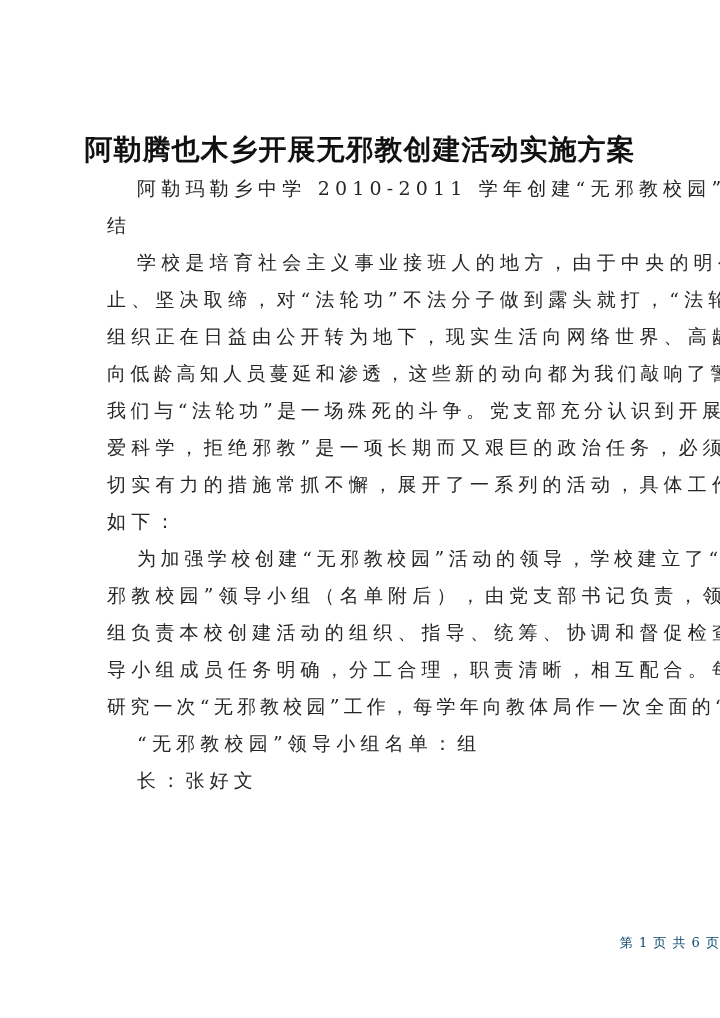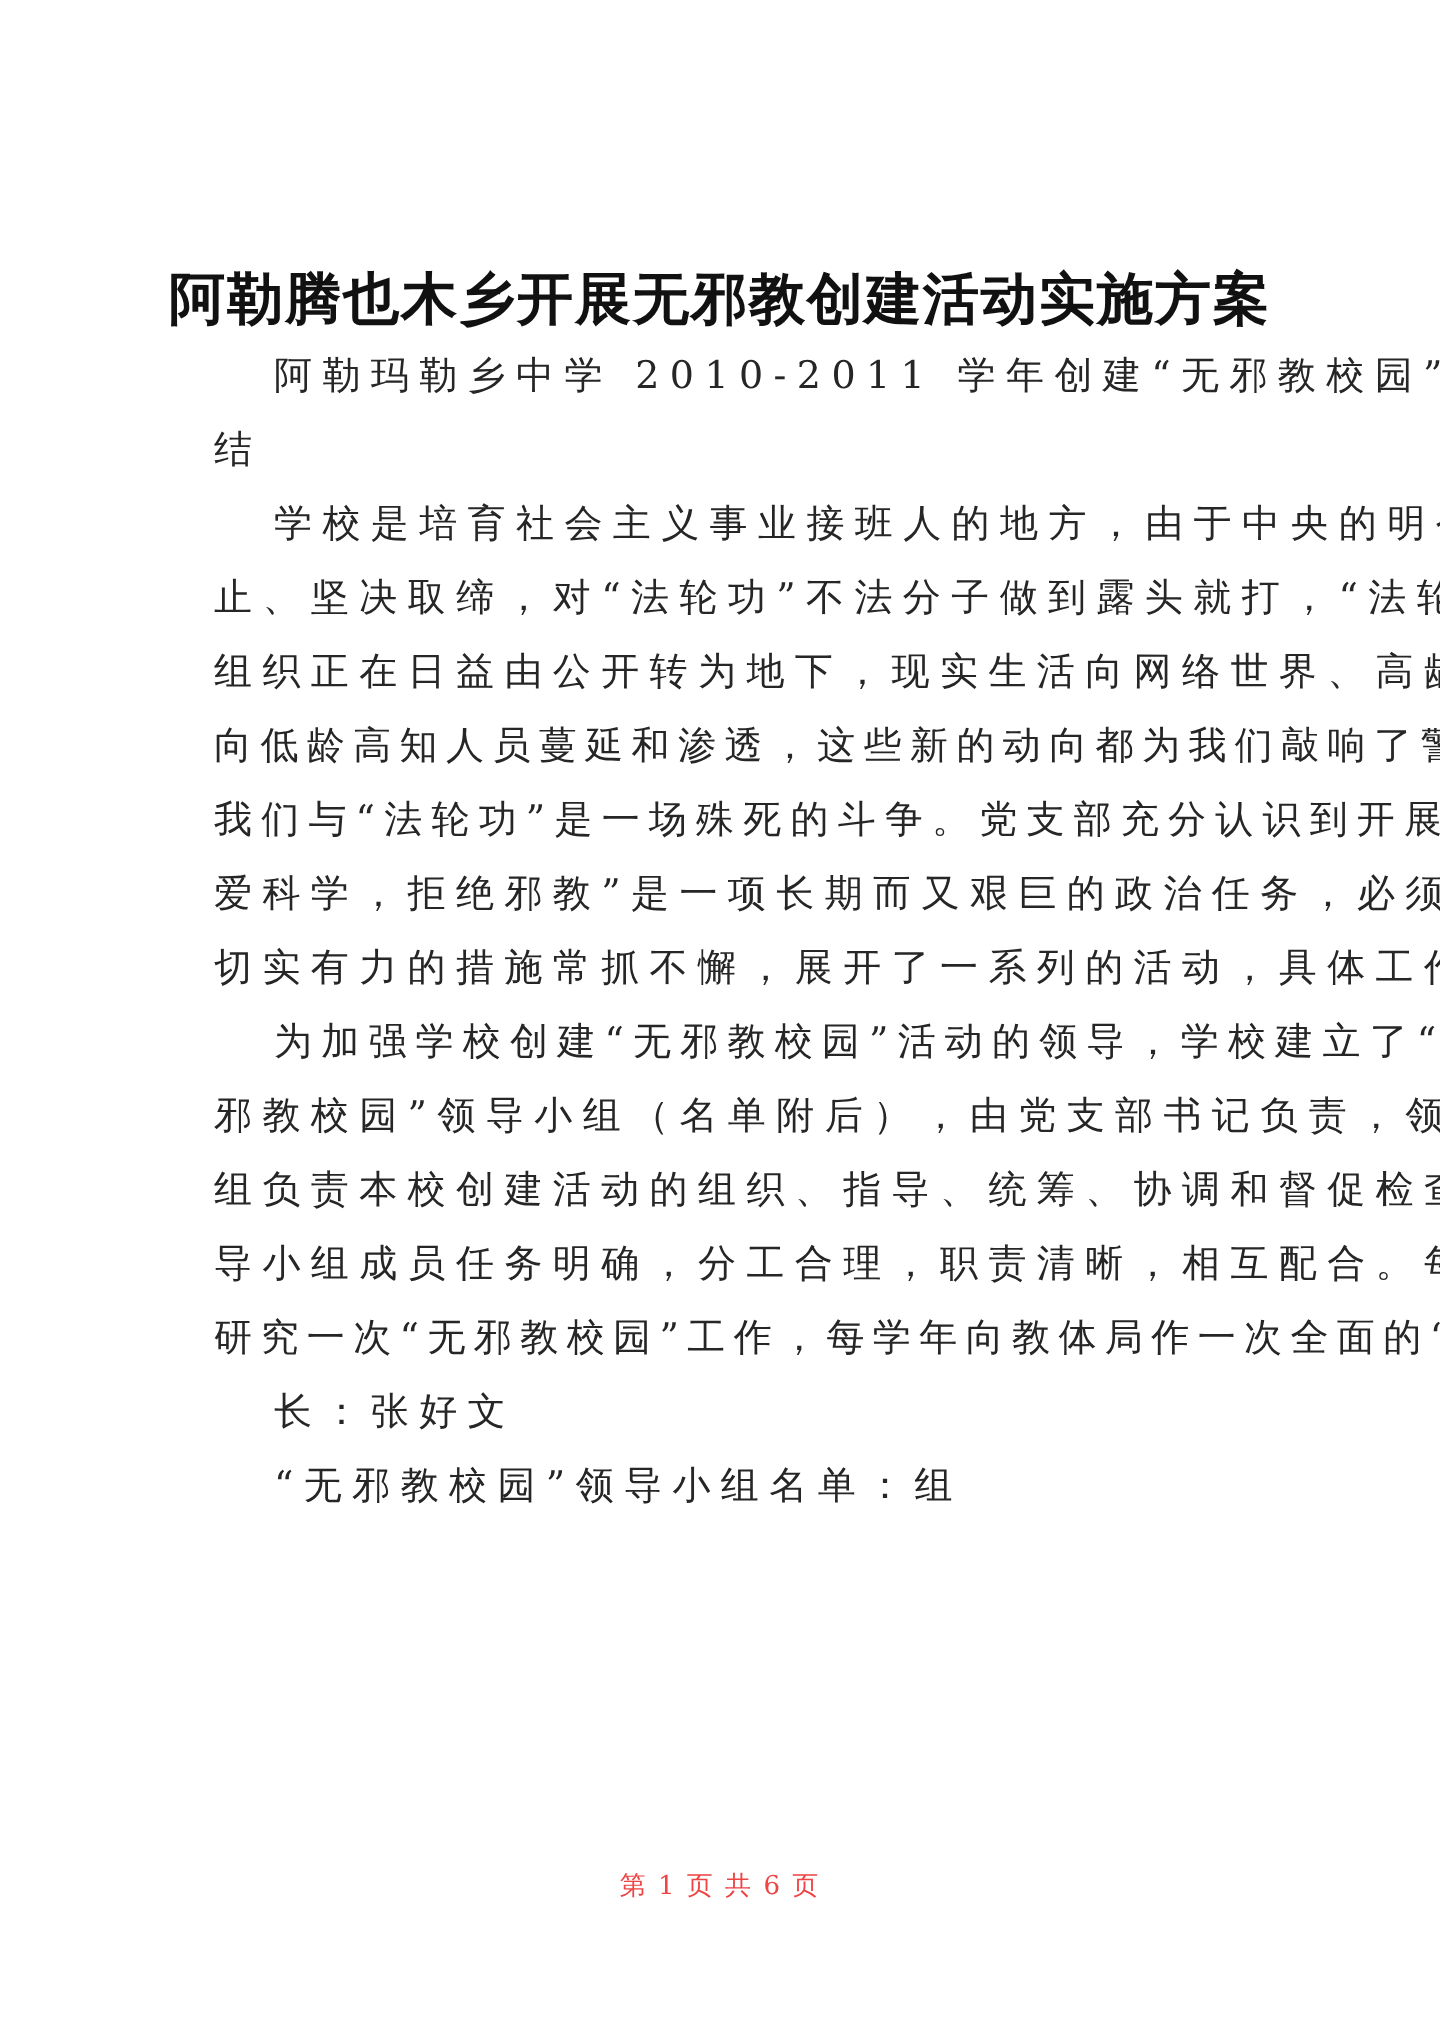--- a/index.html
+++ b/index.html
@@ -5,42 +5,43 @@
   html, body { margin: 0; padding: 0; background: #ffffff; }
   body { width: 720px; height: 1018px; position: relative; overflow: hidden;
          font-family: "DejaVu Serif", "Liberation Serif", serif; color: #222; }
   .page { position: absolute; left: 0; top: 0; width: 720px; height: 822px; background: #fff; }
   .title { position: absolute; left: 0; width: 720px; top: 130px; text-align: center;
            font-size: 28px; font-weight: bold; color: #111; letter-spacing: 1px; line-height: 40px; }
   .body { position: absolute; left: 107px; top: 170px; width: 530px; }
   .line { font-size: 19px; line-height: 37px; height: 37px; white-space: nowrap;
           letter-spacing: 5.2px; color: #262626; }
   .ind1 { padding-left: 30px; }
-  .footer { position: absolute; left: 0; width: 720px; top: 934px; text-align: center;
-            font-size: 13px; color: #ef4444; letter-spacing: 1px; }
+  .footer { position: absolute; left: 0; width: 720px; top: 934px; text-align: right;
+            font-size: 13px; color: #0c4a6e; letter-spacing: 1px; }
 </style>
 </head>
 <body>
 
 <div class="page">
   <div class="title">阿勒腾也木乡开展无邪教创建活动实施方案</div>
 
   <div class="body">
     <div class="line ind1">阿勒玛勒乡中学 2010-2011 学年创建“无邪教校园”工作总</div>
     <div class="line">结</div>
     <div class="line ind1">学校是培育社会主义事业接班人的地方，由于中央的明令禁</div>
     <div class="line">止、坚决取缔，对“法轮功”不法分子做到露头就打，“法轮功”</div>
     <div class="line">组织正在日益由公开转为地下，现实生活向网络世界、高龄无知</div>
     <div class="line" style="letter-spacing:4.2px">向低龄高知人员蔓延和渗透，这些新的动向都为我们敲响了警钟，</div>
     <div class="line" style="letter-spacing:4.6px">我们与“法轮功”是一场殊死的斗争。党支部充分认识到开展“热</div>
     <div class="line">爱科学，拒绝邪教”是一项长期而又艰巨的政治任务，必须采取</div>
     <div class="line">切实有力的措施常抓不懈，展开了一系列的活动，具体工作开展</div>
+    <div class="line">如下：</div>
     <div class="line ind1" style="letter-spacing:4.6px">为加强学校创建“无邪教校园”活动的领导，学校建立了“无</div>
     <div class="line">邪教校园”领导小组（名单附后），由党支部书记负责，领导小</div>
     <div class="line">组负责本校创建活动的组织、指导、统筹、协调和督促检查。领</div>
     <div class="line">导小组成员任务明确，分工合理，职责清晰，相互配合。每学期</div>
     <div class="line" style="letter-spacing:4.2px">研究一次“无邪教校园”工作，每学年向教体局作一次全面的“无</div>
+    <div class="line ind1">“无邪教校园”领导小组名单：组</div>
     <div class="line ind1">长：张好文</div>
-    <div class="line ind1">“无邪教校园”领导小组名单：组</div>
   </div>
 
   <div class="footer">第 1 页  共 6 页</div>
 </div>
 
 </body></html>

